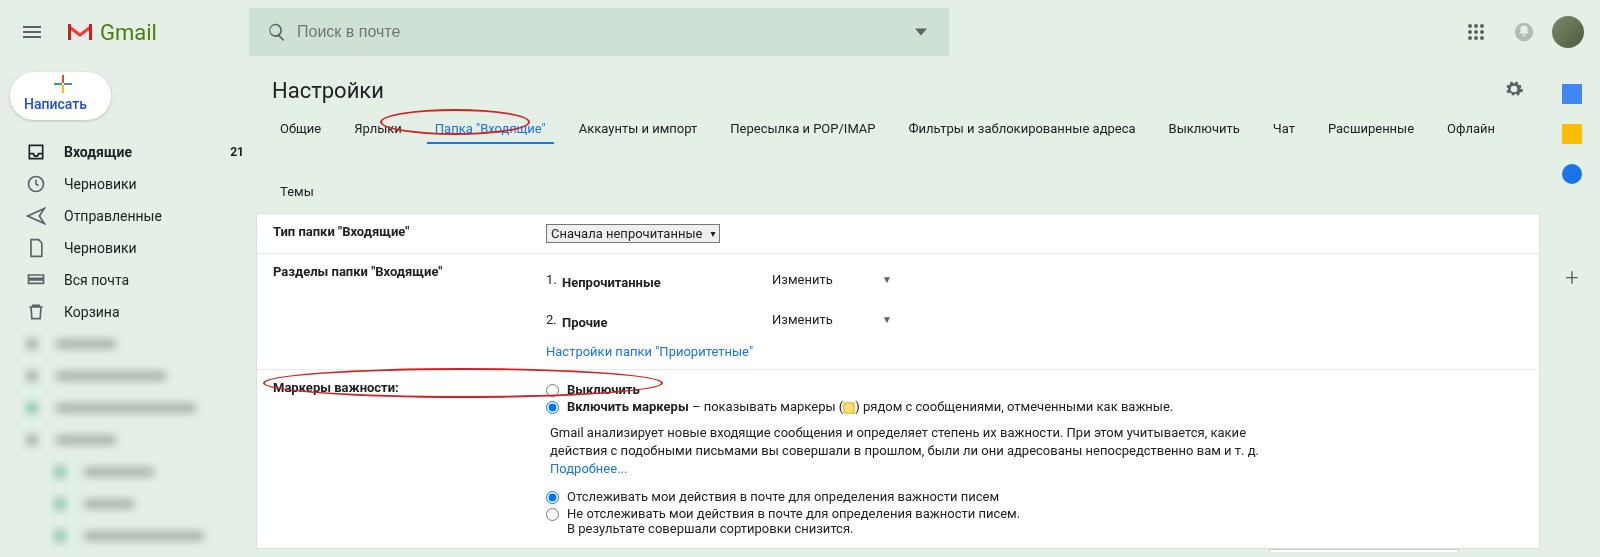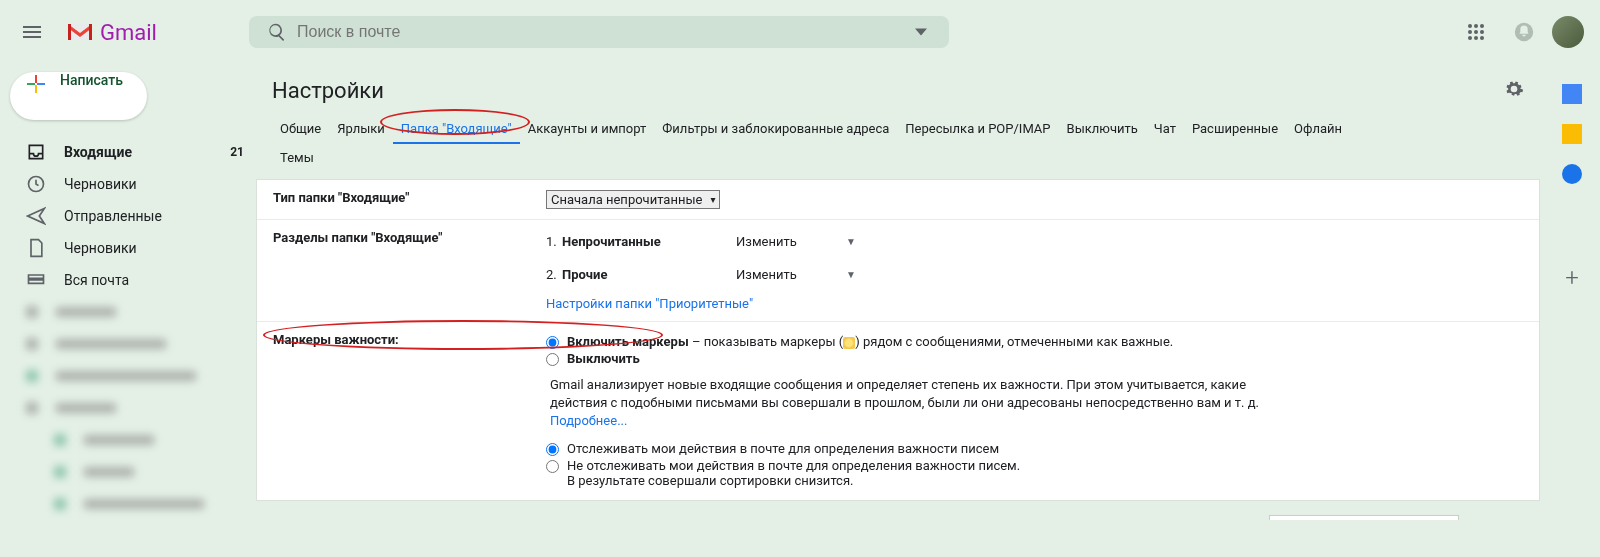--- a/index.html
+++ b/index.html
@@ -27,29 +27,29 @@
   cursor: pointer;
 }
 .logo {
   display: flex;
   align-items: center;
   padding-left: 8px;
   width: 185px;
 }
 .logo-text {
   font-size: 22px;
-  color: #a21caf;
+  color: #4d7c0f;
   font-weight: 400;
   margin-left: 4px;
 }
 .search-bar {
   flex: 0 0 700px;
-  height: 32px;
+  height: 48px;
   background: #cfe1d4;
-  border-radius: 8px;
+  border-radius: 0;
   display: flex;
   align-items: center;
   padding: 12px 8px;
   margin-left: 8px;
 }
 .search-bar .s-icon {
   width: 40px;
   display:flex;
   justify-content:center;
   color:#5f6368;
@@ -98,26 +98,27 @@
   width: 256px;
   padding-top: 8px;
 }
 .compose-btn {
   margin: 0 0 16px 10px;
   height: 48px;
   background: #fff;
   border-radius: 24px;
   box-shadow: 0 1px 3px rgba(0,0,0,.2);
   display:flex;
-  align-items:flex-start;
+  align-items:flex-end;
   padding: 0 24px 0 14px;
   font-size:14px;
-  color:#14532d;
+  color:#1d4ed8;
   font-weight:500;
   width: fit-content;
+  flex-direction: column;
 }
 .compose-plus {
   width: 24px;
   height:24px;
   margin-right:12px;
 }
 .nav-item {
   display:flex;
   align-items:center;
   height: 32px;
@@ -158,21 +159,21 @@
 .settings-title {
   font-size: 22px;
   font-weight:400;
   color:#202124;
 }
 .gear-ic { color:#5f6368; }
 
 .tabs {
   display:flex;
   flex-wrap:wrap;
-  gap: 0;
+  gap: 17px;
   padding: 12px 16px 0 16px;
   font-size:13px;
 }
 .tab {
   padding: 6px 8px;
   color:#202124;
   cursor:pointer;
   white-space:nowrap;
 }
 .tab.active {
@@ -203,21 +204,21 @@
   border: 1px solid #767676;
   background:#efefef;
   font-size:13px;
   padding:1px 4px;
   display:inline-flex;
   align-items:center;
 }
 .sel::after{ content:"▾"; margin-left:8px; font-size:10px;}
 .sect-line { display:flex; align-items:center; margin: 4px 0; gap: 0;}
 .sect-num { width:16px;}
-.sect-name { font-weight:700; width: 174px;}
+.sect-name { font-weight:700; width: 210px; margin-top: 7px;}
 .sect-act { display:flex; align-items:center; color:#202124; width: 120px; cursor:pointer;}
 .sect-act .dd { margin-left:auto; font-size:10px; color:#5f6368;}
 .link { color:#1a73e8; cursor:pointer;}
 .radio-row { display:flex; align-items:flex-start; margin: 2px 0; font-size:13px; }
 .radio-row input { margin: 2px 8px 0 0;}
 .marker-dot { display:inline-block; width:12px; height:12px; background: radial-gradient(circle, #ffe37a 40%, #f2c94c 60%); border-radius:2px; vertical-align:middle;}
 .desc-block { max-width: 720px; margin: 10px 4px; line-height: 1.4;}
 .preview-box {
   width: 190px;
   height: 100px;
@@ -369,20 +370,28 @@
       <span>Черновики</span>
     </div>
     <div class="nav-item">
       <span class="n-icon">
           <svg width="20" height="20" viewBox="0 0 24 24" fill="none" stroke="#5f6368" stroke-width="2">
             <path d="M3 6h18v4H3zM3 12h18v4H3z"></path>
           </svg>
         </span>
       <span>Вся почта</span>
     </div>
+    <div class="nav-item">
+      <span class="n-icon">
+          <svg width="20" height="20" viewBox="0 0 24 24" fill="none" stroke="#5f6368" stroke-width="2">
+            <path d="M4 6h16M8 6V4h8v2M6 6l1 14h10l1-14"></path>
+          </svg>
+        </span>
+      <span>Корзина</span>
+    </div>
 
     <div class="nav-blur">
         <span class="blob"></span>
         <span class="txt" style="width:60px"></span>
       </div>
     <div class="nav-blur">
         <span class="blob"></span>
         <span class="txt" style="width:110px"></span>
       </div>
     <div class="nav-blur">
@@ -415,22 +424,22 @@
             <path d="M12 8a4 4 0 100 8 4 4 0 000-8zm9 4l2 1-1 3-2-.5a8 8 0 01-1.5 1.5l.5 2-3 1-1-2h-2l-1 2-3-1 .5-2A8 8 0 016 16.5L4 17l-1-3 2-1v-2l-2-1 1-3 2 .5A8 8 0 017.5 6L7 4l3-1 1 2h2l1-2 3 1-.5 2A8 8 0 0118 7.5l2-.5 1 3-2 1z"></path>
           </svg>
       </div>
     </div>
 
     <div class="tabs" style="position:relative">
       <span class="tab">Общие</span>
       <span class="tab">Ярлыки</span>
       <span class="tab active">Папка "Входящие"</span>
       <span class="tab">Аккаунты и импорт</span>
+      <span class="tab">Пересылка и POP/IMAP</span>
       <span class="tab">Фильтры и заблокированные адреса</span>
-      <span class="tab">Пересылка и POP/IMAP</span>
       <span class="tab">Выключить</span>
       <span class="tab">Чат</span>
       <span class="tab">Расширенные</span>
       <span class="tab">Офлайн</span>
       <div style="flex-basis:100%;height:0"></div>
       <span class="tab">Темы</span>
       <span class="ring1" style="left:124px; top:6px; width:150px; height:26px; border-radius:50%/50%"></span>
     </div>
 
     <div class="settings-panel" style="position:relative">
@@ -463,28 +472,28 @@
           <div style="margin-top:14px">
             <span class="link">Настройки папки "Приоритетные"</span>
           </div>
         </div>
       </div>
 
       <div class="sp-row" style="border-bottom:none; position:relative">
         <div class="sp-label">Маркеры важности:</div>
         <div class="sp-body">
           <div class="radio-row">
+            <input type="radio" style="">
+            <span><b>Выключить</b></span>
+          </div>
+          <div class="radio-row">
             <input type="radio" checked="" style="">
             <span>
               <b>Включить маркеры</b><span> – показывать маркеры (</span><span class="marker-dot"></span><span>) рядом с сообщениями, отмеченными как важные.</span>
             </span>
-          </div>
-          <div class="radio-row">
-            <input type="radio" style="">
-            <span><b>Выключить</b></span>
           </div>
 
           <div class="desc-block">
             <span>Gmail анализирует новые входящие сообщения и определяет степень их важности. При этом учитывается, какие действия с подобными письмами вы совершали в прошлом, были ли они адресованы непосредственно вам и т. д. </span><span class="link">Подробнее...</span>
           </div>
 
           <div class="radio-row">
             <input type="radio" checked="" style="">
             <span>Отслеживать мои действия в почте для определения важности писем</span>
           </div>

